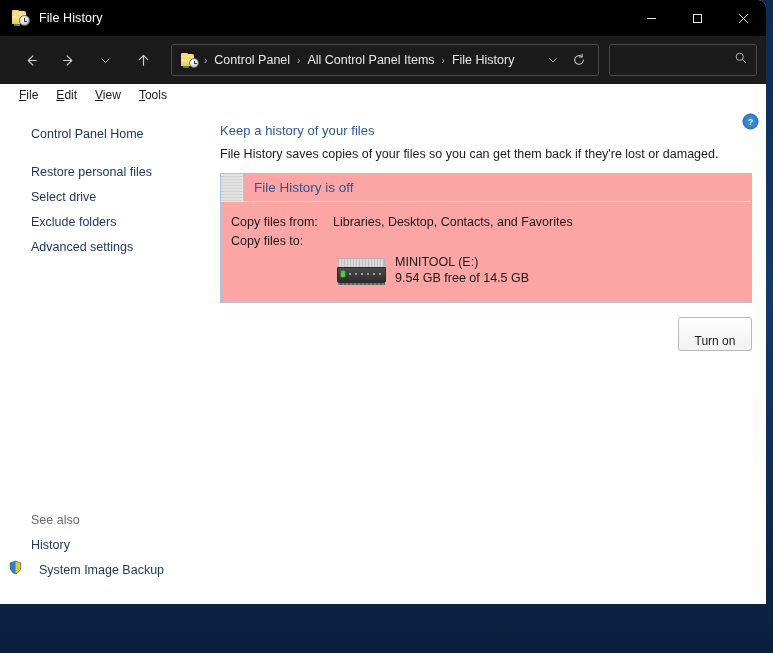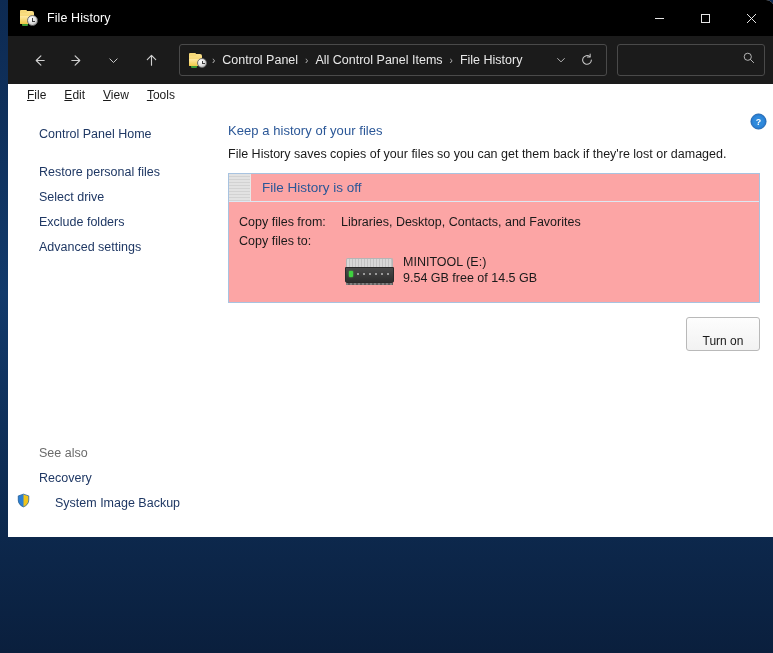--- a/index.html
+++ b/index.html
@@ -12,24 +12,24 @@
   }
 
   body {
     background: linear-gradient(180deg, #0d2a52 0%, #123a6b 45%, #0a1f3d 100%);
     position: relative;
   }
 
   
   .window {
     position: absolute;
-    left: 8px;
+    left: 0;
     top: 0;
     width: 766px;
-    height: 537px;
+    height: 604px;
     background: #ffffff;
     display: flex;
     flex-direction: column;
     border-radius: 0 8px 0 0;
     overflow: hidden;
   }
 
   
   .titlebar {
     height: 36px;
@@ -263,21 +263,21 @@
   }
   .see-also-title {
     color: #6b6b6b;
     font-size: 12.5px;
     padding: 0 10px 7px 31px;
   }
   .see-also .side-link { padding-top: 3px; padding-bottom: 3px; }
   .shield-link {
     display: flex;
     align-items: center;
-    gap: 24px;
+    gap: 16px;
     padding: 3px 10px 3px 8px;
   }
   .shield-link .sl-text {
     color: #1f3864;
     font-size: 12.5px;
   }
 
   
   .main {
     flex: 1;
@@ -553,21 +553,21 @@
 
       <div class="side-rest">
         <div class="side-link">Restore personal files</div>
         <div class="side-link">Select drive</div>
         <div class="side-link">Exclude folders</div>
         <div class="side-link">Advanced settings</div>
       </div>
 
       <div class="see-also">
         <div class="see-also-title">See also</div>
-        <div class="side-link">Recovery</div>
+        <div class="side-link">History</div>
         <div class="shield-link">
           <span>
             <svg width="15" height="15" viewBox="0 0 16 16">
               <path d="M8 1.2 L13.6 3.1 L13.6 7.6 C13.6 11 11.2 13.6 8 14.8 C4.8 13.6 2.4 11 2.4 7.6 L2.4 3.1 Z" fill="#f0c419"></path>
               <path d="M8 1.2 L2.4 3.1 L2.4 7.6 C2.4 11 4.8 13.6 8 14.8 Z" fill="#2b7fd4"></path>
               <path d="M8 1.2 L13.6 3.1 L13.6 7.6 C13.6 11 11.2 13.6 8 14.8 C4.8 13.6 2.4 11 2.4 7.6 L2.4 3.1 Z" fill="none" stroke="#1f5fa8" stroke-width="0.8"></path>
             </svg>
           </span>
           <span class="sl-text">System Image Backup</span>
         </div>

